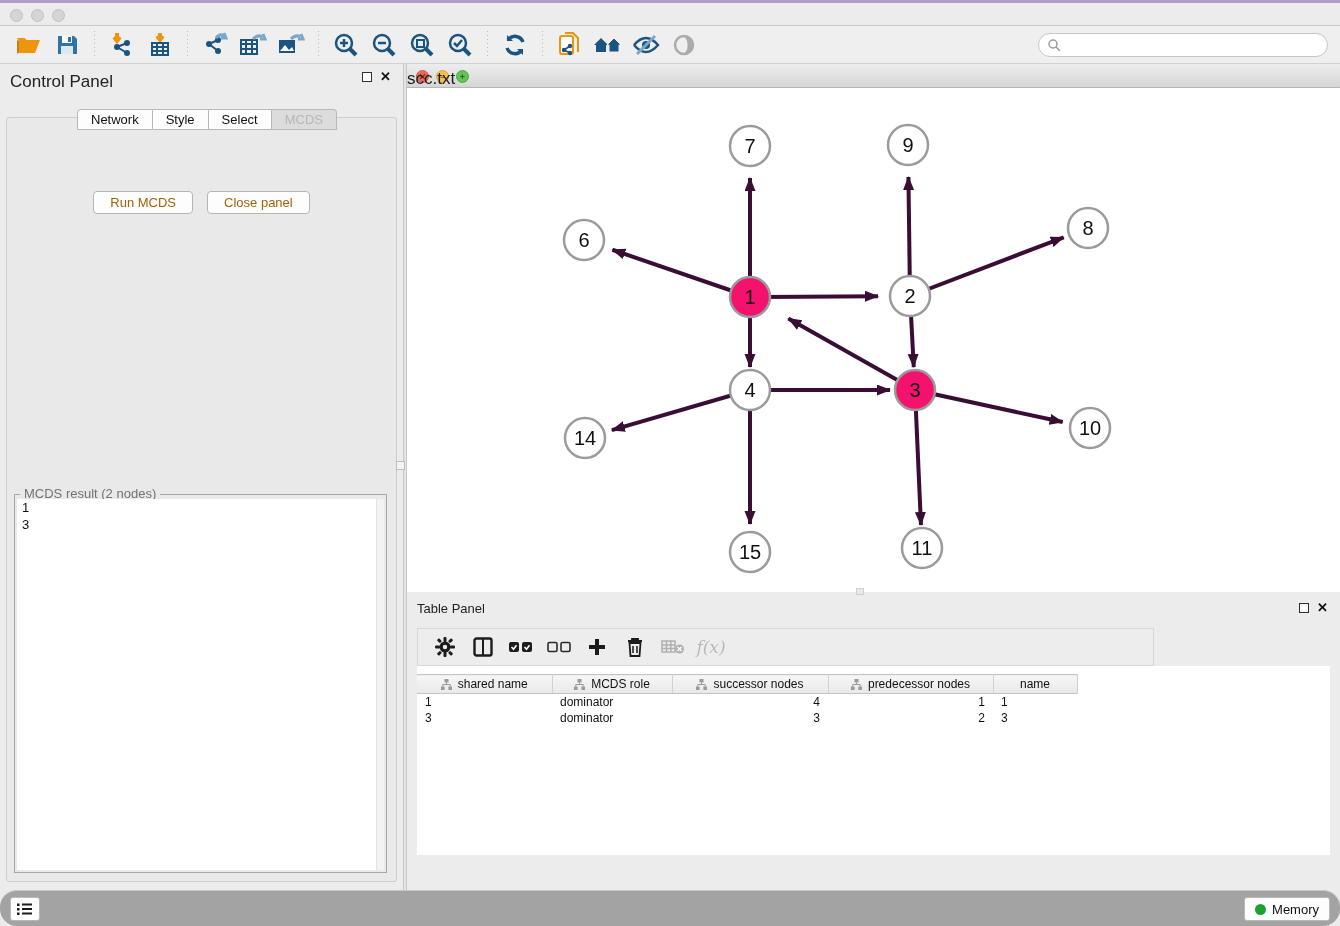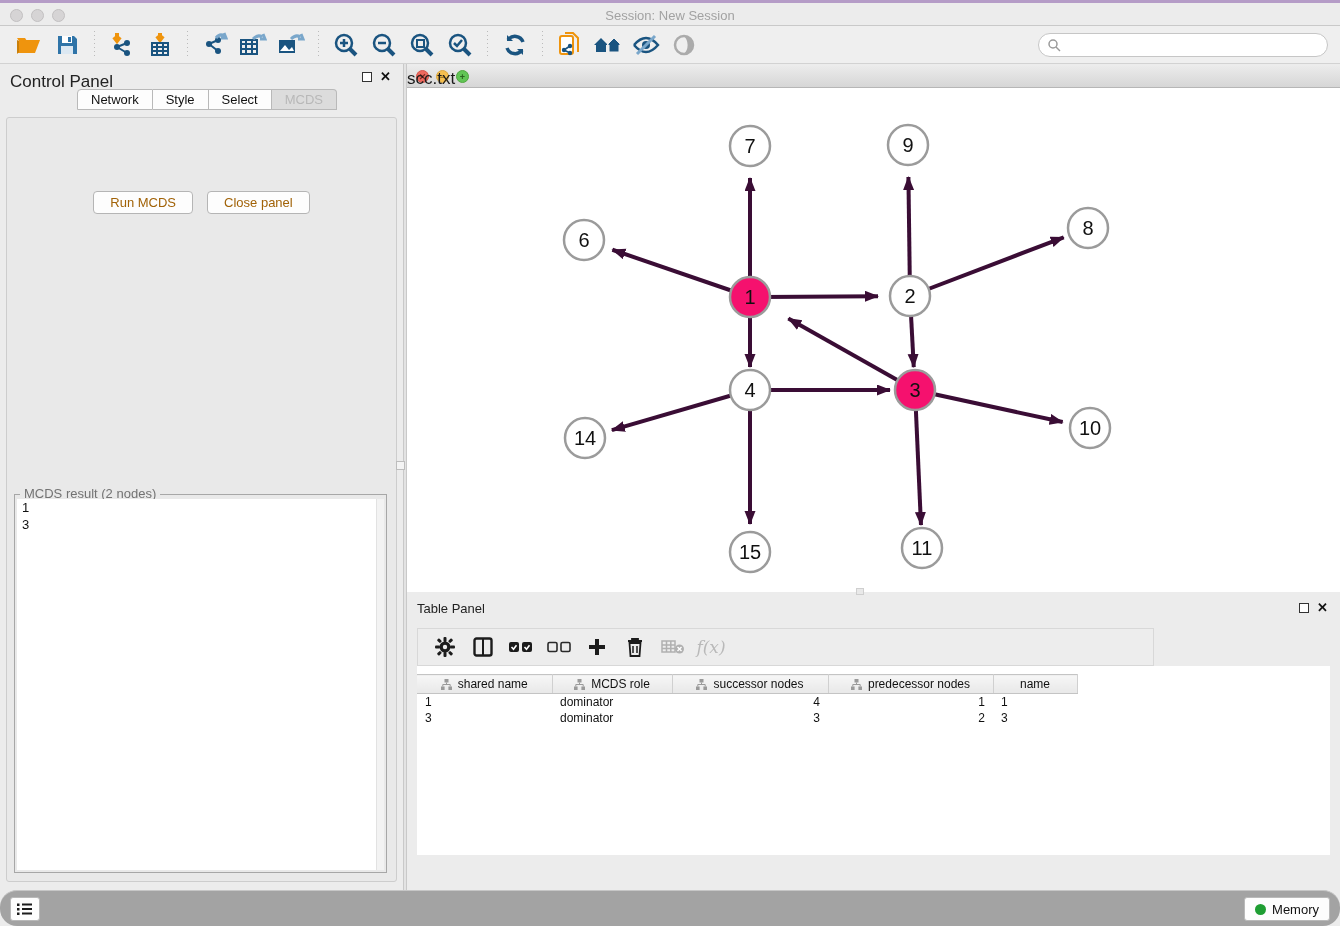--- a/index.html
+++ b/index.html
@@ -23,21 +23,21 @@
                border:1px solid #c6c6c6; border-radius:12px; display:flex; align-items:center; padding-left:8px; }
   .searchbox input { border:none; outline:none; font-size:12px; width:240px; background:transparent; }
 
   
   .control-panel { position:absolute; left:0; top:64px; width:403px; height:826px; background:#ececec; }
   .cp-header { position:relative; height:30px; }
   .cp-title { position:absolute; left:10px; top:8px; font-size:17px; color:#222; }
   .panel-icons { position:absolute; right:12px; top:8px; display:flex; gap:8px; align-items:center; }
   .float-icon { width:10px; height:10px; border:1.5px solid #333; background:#fff; }
   .close-icon { font-size:13px; font-weight:bold; color:#111; line-height:10px; }
-  .cp-tabs { position:absolute; left:77px; top:25px; display:flex; z-index:3; }
+  .cp-tabs { position:absolute; left:77px; top:45px; display:flex; z-index:3; }
   .cp-tab { height:21px; padding:0 13px; font-size:13px; line-height:20px; background:#fdfdfd;
             border:1px solid #b9b9b9; border-left:none; color:#111; }
   .cp-tab:first-child { border-left:1px solid #b9b9b9; border-radius:4px 0 0 0; }
   .cp-tab.active { background:#dcdcdc; color:#b8b8b8; border-radius:0 4px 0 0; }
   .cp-content { position:absolute; left:6px; top:53px; width:391px; height:765px; background:#e9e9e9;
                 border:1px solid #cdcdcd; border-radius:3px; }
   .opt-label { text-align:center; margin-top:16px; font-size:13px; color:#111; }
   .combo { position:absolute; left:38px; top:40px; width:311px; height:23px; background:#fff;
            border:1px solid #b5b5b5; border-radius:5px; font-size:13px; line-height:21px;
            padding-left:10px; color:#111; }
@@ -100,21 +100,20 @@
 </style>
 </head>
 <body>
 
 <div class="titlebar">
   <div class="traffic-gray">
     <span></span>
     <span></span>
     <span></span>
   </div>
-  <div class="win-title">Session: New Session</div>
 </div>
 
 <div class="toolbar">
   <span class="tb-icon">
     <svg width="26" height="22" viewBox="0 0 26 22">
         <path d="M1 4 h8 l2 3 h-8 z" fill="#ef940d"></path>
         <path d="M1 8 l3-2 h20 l-5 13 H1 z" fill="#ef940d"></path>
         <path d="M1 20 L1 6 l2 1 0 11 z" fill="#c97f0a"></path>
       </svg>
   </span>

